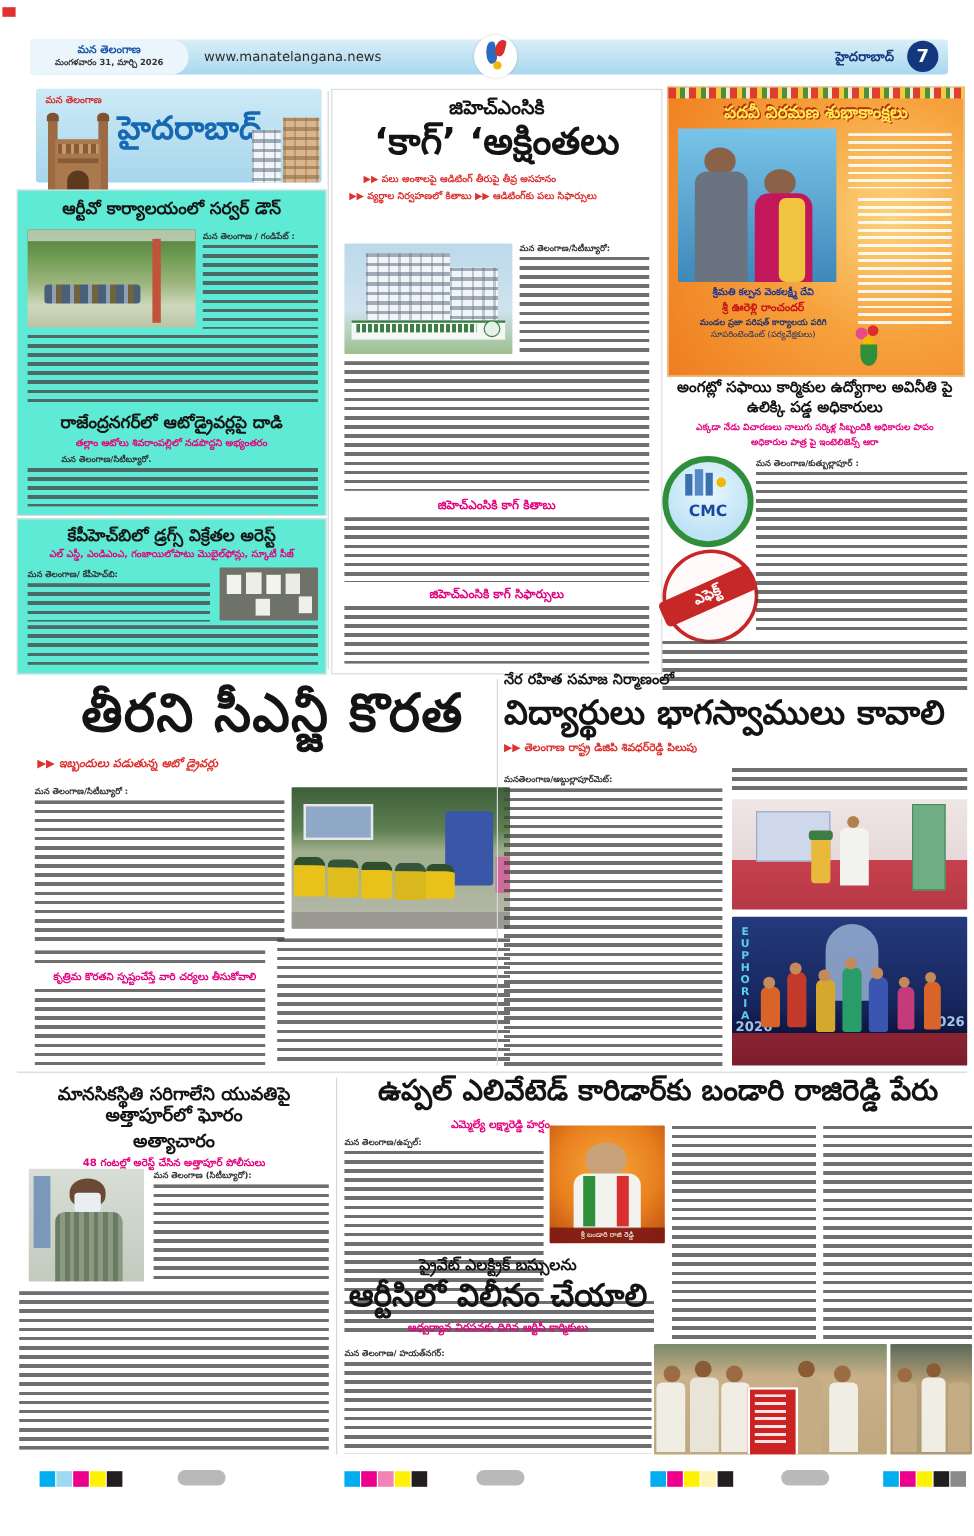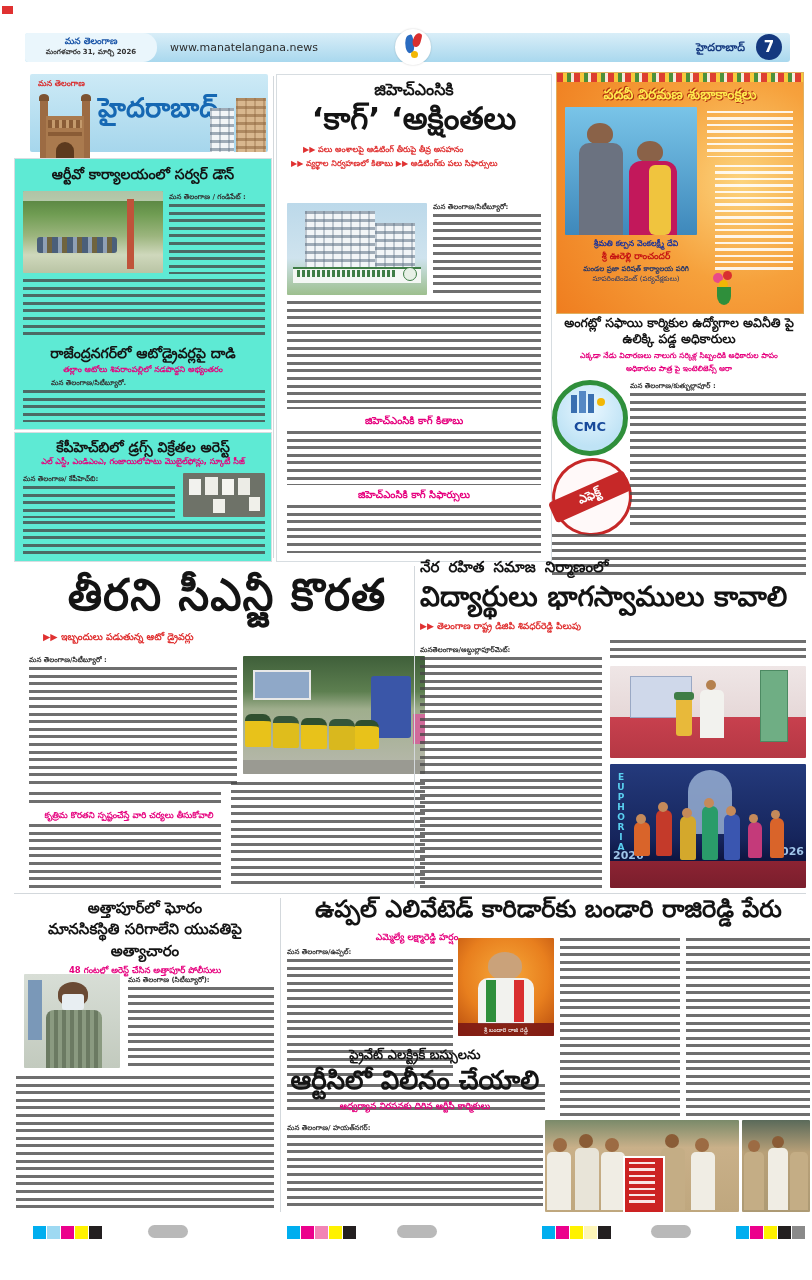--- a/index.html
+++ b/index.html
@@ -169,21 +169,21 @@
       <div class="abs" style="left:-6px;top:24px;width:82px;height:22px;background:#c62828;border-radius:4px;transform:rotate(-8deg);"></div>
       <div class="abs ctr" style="left:-6px;top:27px;width:82px;font-size:12px;font-weight:bold;color:#fff;transform:rotate(-8deg);">ఎఫెక్ట్</div>
     </div>
     <span class="abs dateline" style="left:78px;top:66px;">మన తెలంగాణ/కుత్బుల్లాపూర్ :</span>
     <div class="abs greek" style="left:78px;top:77px;width:176px;height:136px;"></div>
     <div class="abs greek" style="left:0;top:218px;width:254px;height:46px;"></div>
   </div>
 
   <div class="abs" style="left:29px;top:570px;width:396px;height:322px;">
     <div class="hl ctr" style="font-size:44px;letter-spacing:1px;">తీరని సీఎన్జీ కొరత</div>
-    <div class="redline" style="font-size:9.5px;margin:10px 0 0 14px;">
+    <div class="redline" style="font-size:9.5px;margin:10px 0 0 2px;font-style:italic;">
       <span>▶▶</span> <span>ఇబ్బందులు పడుతున్న ఆటో డ్రైవర్లు</span></div>
     <span class="abs dateline" style="left:0;top:86px;">మన తెలంగాణ/సిటీబ్యూరో :</span>
     <div class="abs greek" style="left:0;top:97px;width:208px;height:120px;"></div>
     <div class="abs photo" style="left:214px;top:86px;width:182px;height:118px;background:linear-gradient(#3f5f3a 0%,#5d7f50 30%,#9fae8d 45%,#b9b9ae 100%);">
       <div class="abs" style="left:10px;top:14px;width:54px;height:26px;background:#8fa8c8;border:2px solid #e8e8e8;"></div>
       <div class="abs" style="left:128px;top:20px;width:40px;height:62px;background:#3a56a8;border-radius:3px;"></div>
       <div class="abs" style="left:2px;top:58px;width:26px;height:26px;background:#e8c21a;border-radius:6px 8px 2px 2px;border-top:7px solid #2f4f2f;"></div>
       <div class="abs" style="left:30px;top:60px;width:26px;height:25px;background:#dfbd1c;border-radius:6px 8px 2px 2px;border-top:7px solid #35553a;"></div>
       <div class="abs" style="left:58px;top:62px;width:26px;height:24px;background:#e8c21a;border-radius:6px 8px 2px 2px;border-top:7px solid #2f4f2f;"></div>
       <div class="abs" style="left:86px;top:63px;width:26px;height:24px;background:#d9b81e;border-radius:6px 8px 2px 2px;border-top:7px solid #35553a;"></div>
@@ -191,21 +191,21 @@
       <div class="abs" style="left:170px;top:58px;width:12px;height:30px;background:#d06a9a;"></div>
       <div class="abs" style="left:0;bottom:0;width:100%;height:14px;background:#9a9a92;"></div>
     </div>
     <div class="abs greek" style="left:0;top:222px;width:192px;height:14px;"></div>
     <div class="pink ctr abs" style="left:0;top:240px;width:200px;font-size:8.5px;">కృత్రిమ కొరతని స్పష్టంచేస్తే వారి చర్యలు తీసుకోవాలి</div>
     <div class="abs greek" style="left:0;top:254px;width:192px;height:64px;"></div>
     <div class="abs greek" style="left:202px;top:212px;width:194px;height:106px;"></div>
   </div>
 
   <div class="abs" style="left:420px;top:560px;width:390px;height:332px;">
-    <div class="hl" style="font-size:15px;font-family:Liberation Mono, monospace;">నేర రహిత సమాజ నిర్మాణంలో</div>
+    <div class="hl" style="font-size:12px;">నేర రహిత సమాజ నిర్మాణంలో</div>
     <div class="hl" style="font-size:28px;margin-top:4px;">విద్యార్థులు భాగస్వాములు కావాలి</div>
     <div class="redline" style="font-size:9px;margin-top:8px;">
       <span>▶▶</span> <span>తెలంగాణ రాష్ట్ర డిజిపి శివధర్‌రెడ్డి పిలుపు</span></div>
     <span class="abs dateline" style="left:0;top:86px;">మనతెలంగాణ/అబ్దుల్లాపూర్‌మెట్:</span>
     <div class="abs greek" style="left:0;top:97px;width:182px;height:232px;"></div>
     <div class="abs greek" style="left:190px;top:80px;width:196px;height:22px;"></div>
     <div class="abs photo" style="left:190px;top:106px;width:196px;height:92px;background:linear-gradient(#efe6e6 0%,#e6d8d8 55%,#c8404e 55%,#b53844 100%);">
       <div class="abs" style="left:0;top:50px;width:100%;height:42px;background:repeating-linear-gradient(45deg,#c23b4a 0 6px,#d8ututilisateur 0 0),repeating-linear-gradient(45deg,#c23b4a 0 6px,#dd8890 6px 9px);"></div>
       <div class="abs" style="left:20px;top:10px;width:60px;height:40px;background:#cfd8ea;border:1px solid #9aa8c4;"></div>
       <div class="abs" style="left:150px;top:4px;width:26px;height:70px;background:#6fae84;border:1px solid #4c8a62;"></div>
@@ -244,22 +244,22 @@
       <div class="abs" style="left:161px;top:46px;width:9px;height:9px;background:#c58a5a;border-radius:50%;"></div>
     </div>
   </div>
 
   <div class="abs vrule" style="left:273px;top:76px;height:482px;"></div>
   <div class="abs vrule" style="left:414px;top:566px;height:322px;"></div>
   <div class="abs hrule" style="left:14px;top:893px;width:792px;"></div>
   <div class="abs vrule" style="left:280px;top:898px;height:314px;"></div>
 
   <div class="abs" style="left:16px;top:900px;width:258px;height:312px;">
+    <div class="hl ctr" style="font-size:15px;margin-top:4px;">మానసికస్థితి సరిగాలేని యువతిపై</div>
     <div class="hl ctr" style="font-size:15px;">అత్తాపూర్‌లో ఘోరం</div>
-    <div class="hl ctr" style="font-size:15px;margin-top:4px;">మానసికస్థితి సరిగాలేని యువతిపై</div>
     <div class="hl ctr" style="font-size:15px;margin-top:4px;">అత్యాచారం</div>
     <div class="pink ctr" style="font-size:8.5px;margin-top:5px;">48 గంటల్లో అరెస్ట్ చేసిన అత్తాపూర్ పోలీసులు</div>
     <div class="abs photo" style="left:8px;top:74px;width:96px;height:94px;background:linear-gradient(#d8ded6,#c2cabe);">
       <div class="abs" style="left:4px;top:6px;width:14px;height:60px;background:#7a98b8;"></div>
       <div class="abs" style="left:34px;top:8px;width:30px;height:24px;background:#6a4a34;border-radius:50% 50% 40% 40%;"></div>
       <div class="abs" style="left:38px;top:20px;width:22px;height:16px;background:#e8eef2;border-radius:3px;"></div>
       <div class="abs" style="left:22px;top:36px;width:56px;height:58px;background:
         repeating-linear-gradient(90deg,#6b7a62 0 4px,#8a9a80 4px 8px);border-radius:8px 8px 0 0;"></div>
     </div>
     <span class="abs dateline" style="left:112px;top:76px;">మన తెలంగాణ (సిటీబ్యూరో):</span>

